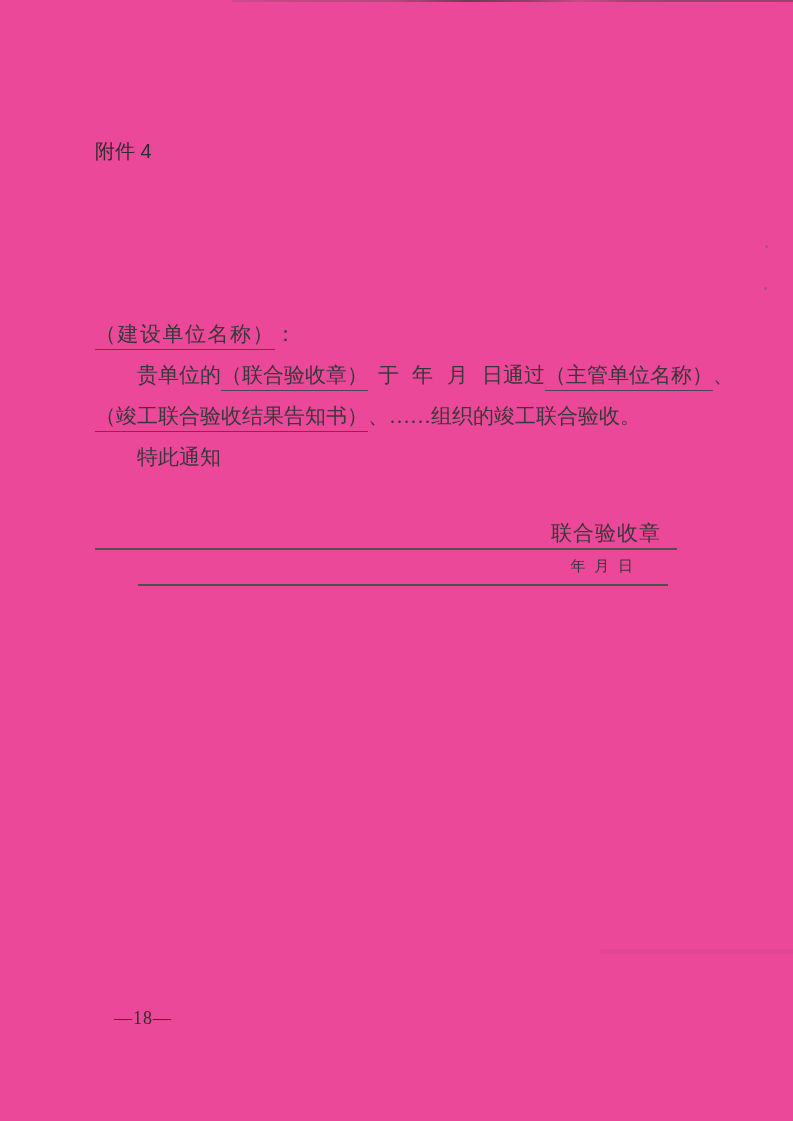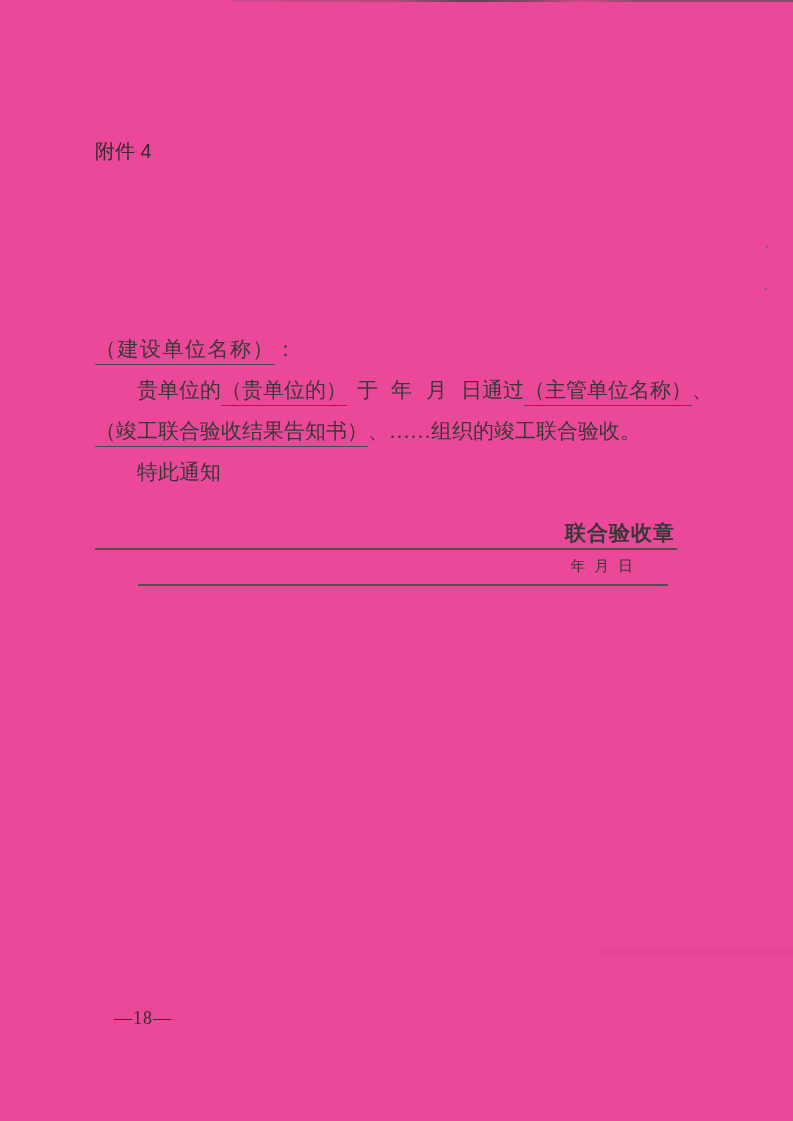--- a/index.html
+++ b/index.html
@@ -39,28 +39,28 @@
     position:absolute; right:134px; top:246px;
     font-size:20px; color:#333;
   }
 
   
   .body-text { position:absolute; left:95px; top:314px; width:618px;
     font-size:21px; color:#383838; }
   .body-line { height:41px; line-height:41px; white-space:nowrap; }
   .indent { padding-left:42px; }
   .u { border-bottom:1px solid #4a4a4a; padding-bottom:3px; }
-  .salutation-line { letter-spacing:1.5px;margin-top:15px; }
+  .salutation-line { letter-spacing:1.5px; }
   .g10 { display:inline-block; width:10px; }
   .g13 { display:inline-block; width:13px; }
   .g14 { display:inline-block; width:14px; }
 
   
-  .seal-label { position:absolute; right:118px; top:519px;
-    font-size:21px; letter-spacing:1px; color:#383838;font-weight:bold; }
+  .seal-label { position:absolute; right:132px; top:519px;
+    font-size:21px; letter-spacing:1px; color:#383838; }
   .sig-line-seal { position:absolute; left:95px; top:548px; width:582px;
     height:0; border-top:2px solid #505050; }
   .date-label { position:absolute; right:160px; top:557px;
     font-size:15px; word-spacing:5px; color:#383838; }
   .sig-line-date { position:absolute; left:138px; top:584px; width:530px;
     height:0; border-top:2px solid #505050; }
 
   
   .page-number { position:absolute; left:114px; top:1008px;
     font-size:18px; letter-spacing:1px; color:#2f2f2f;text-align:right; }
@@ -75,21 +75,21 @@
   <div class="attachment">附件 4</div>
 
 
 
   <div class="body-text">
     <div class="body-line salutation-line">
       <span class="u">（建设单位名称）</span><span>：</span>
     </div>
 
     <div class="body-line indent">
-      <span>贵单位的</span><span class="u">（贵单位的）</span><span class="g10"></span><span>于</span><span class="g13"></span><span>年</span><span class="g14"></span><span>月</span><span class="g14"></span><span>日通过</span><span class="u">（主管单位名称）</span><span>、</span>
+      <span>贵单位的</span><span class="u">（联合验收章）</span><span class="g10"></span><span>于</span><span class="g13"></span><span>年</span><span class="g14"></span><span>月</span><span class="g14"></span><span>日通过</span><span class="u">（主管单位名称）</span><span>、</span>
     </div>
 
     <div class="body-line">
       <span class="u">（竣工联合验收结果告知书）</span><span>、……组织的竣工联合验收。</span>
     </div>
 
     <div class="body-line indent">特此通知</div>
   </div>
 
   <div class="seal-label">联合验收章</div>

